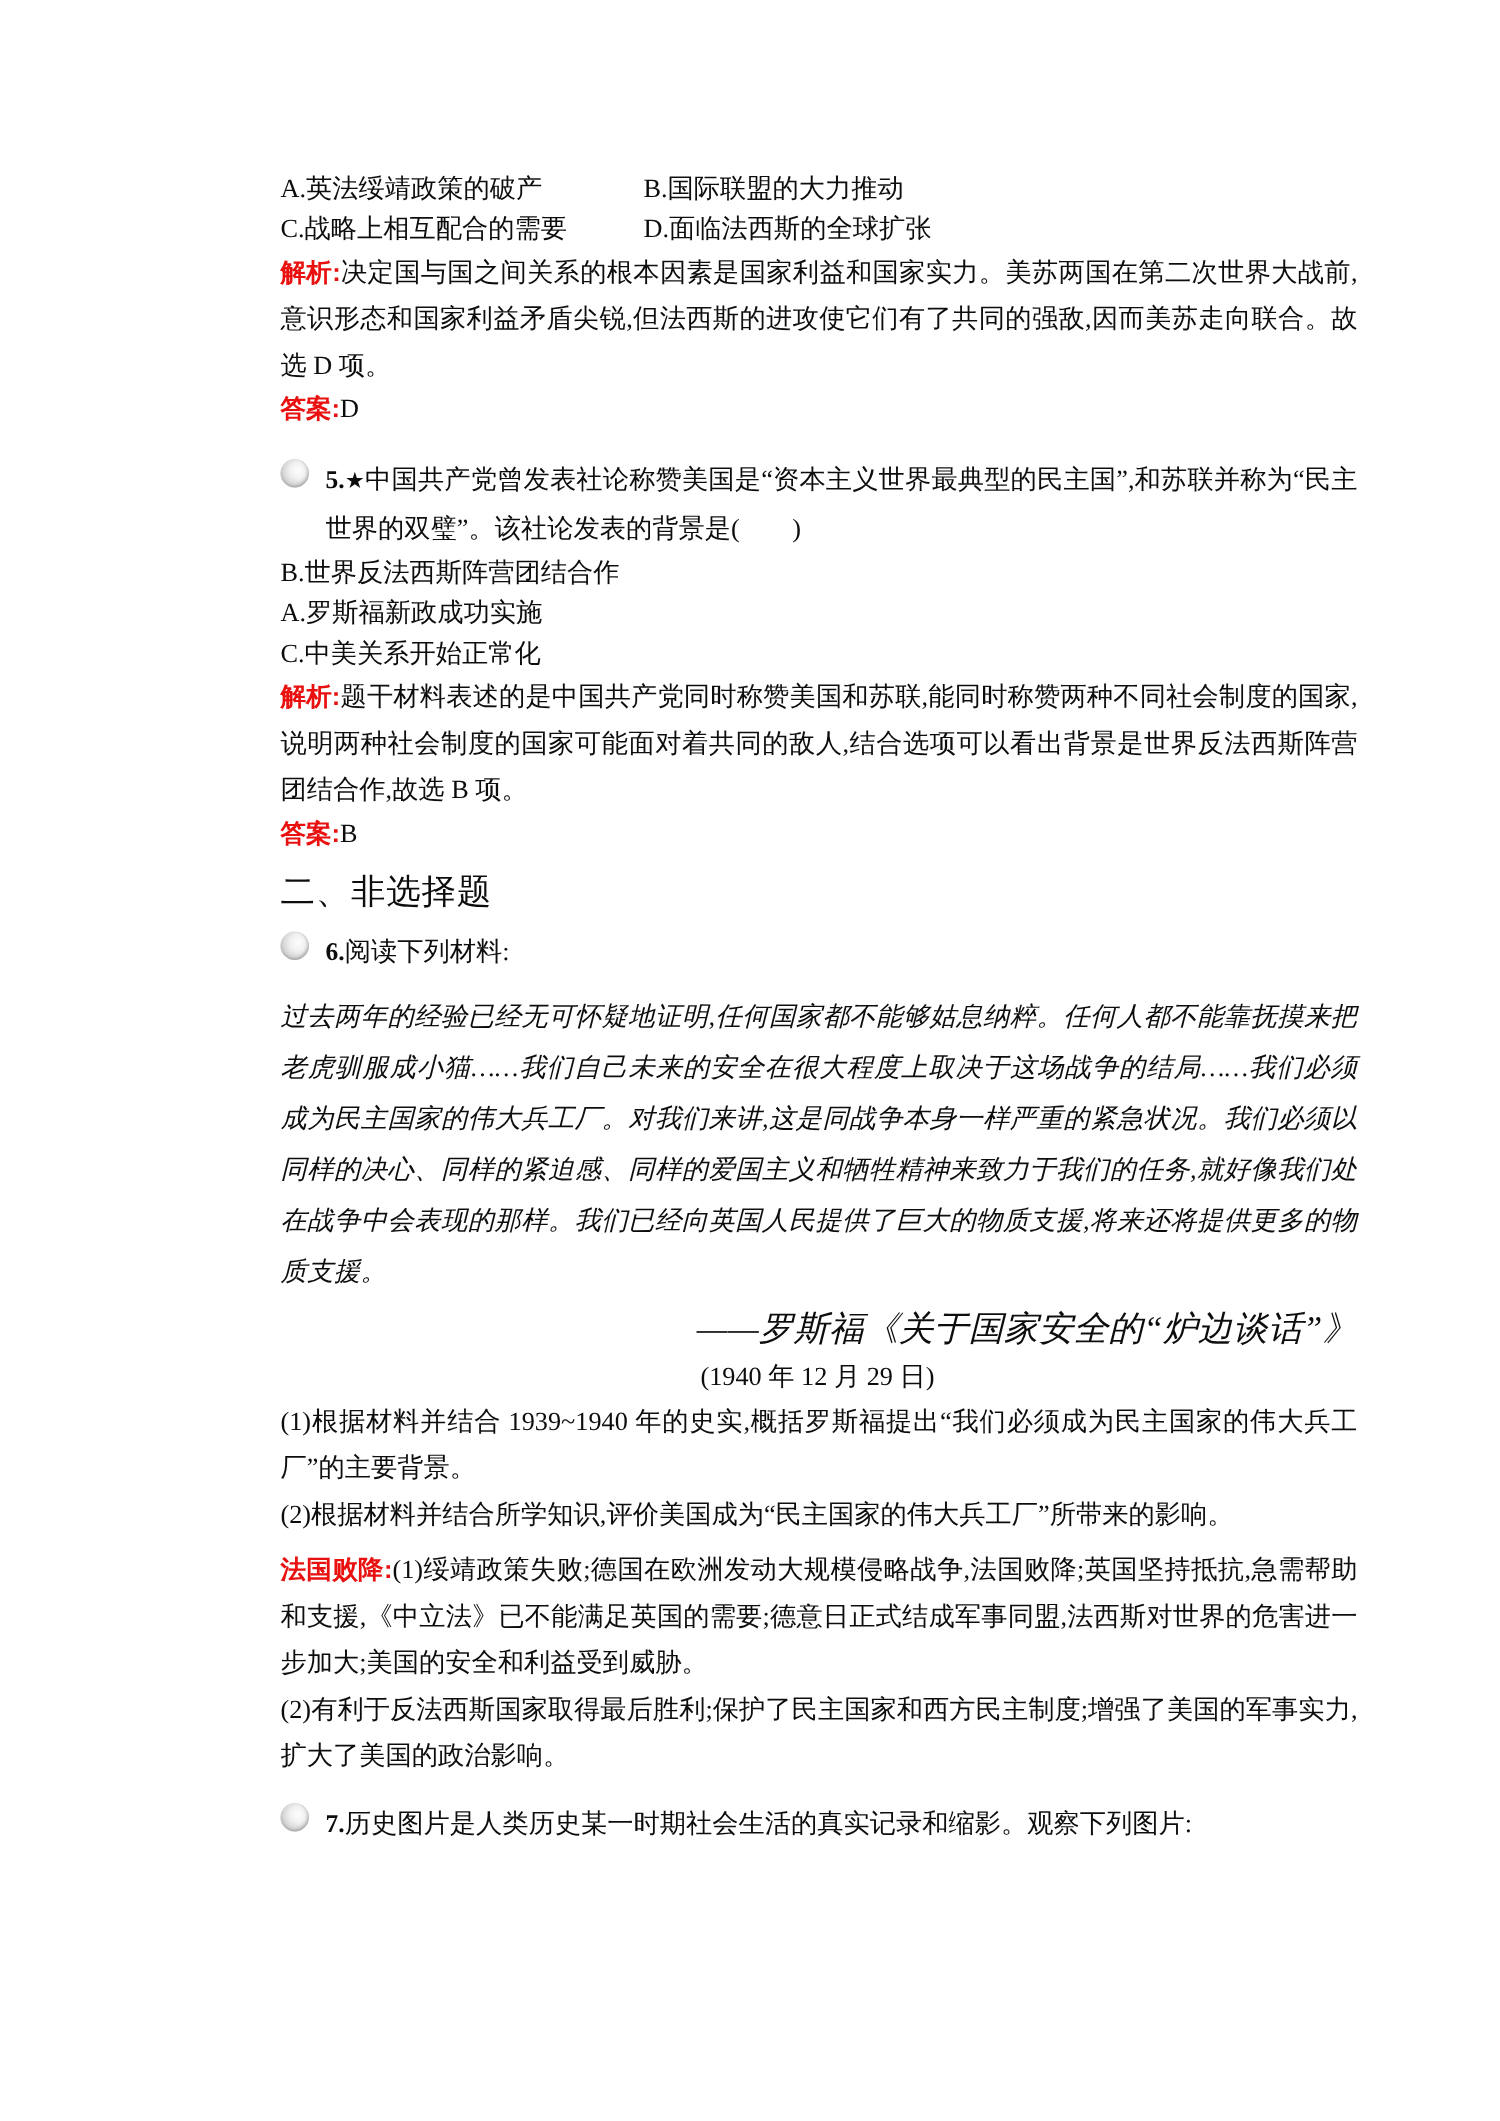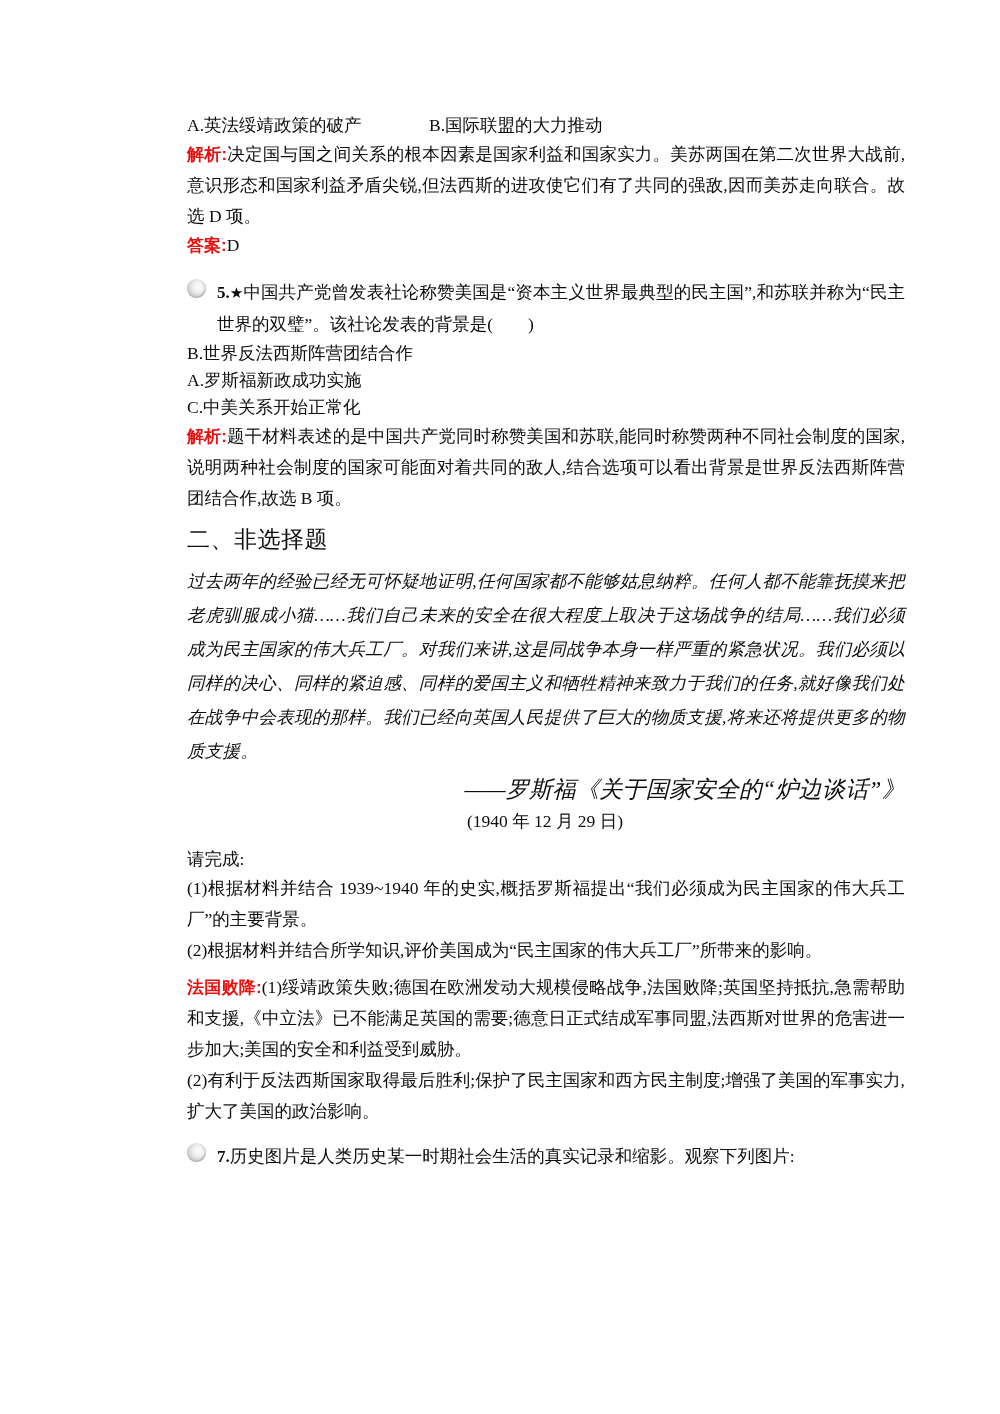--- a/index.html
+++ b/index.html
@@ -119,46 +119,54 @@
 </style>
 </head>
 <body>
 
 <div class="page">
 
   <div class="opt-row">
     <span class="opt-col">A.英法绥靖政策的破产</span>
     <span>B.国际联盟的大力推动</span>
   </div>
+  <div class="opt-row">
+    <span class="opt-col">C.战略上相互配合的需要</span>
+    <span>D.面临法西斯的全球扩张</span>
+  </div>
 
   <div class="para"><span class="redlabel">解析:</span><span>决定国与国之间关系的根本因素是国家利益和国家实力。美苏两国在第二次世界大战前,意识形态和国家利益矛盾尖锐,但法西斯的进攻使它们有了共同的强敌,因而美苏走向联合。故选 D 项。</span></div>
 
   <div class="line"><span class="redlabel">答案:</span><span>D</span></div>
 
   <div class="q-block mt18">
     <span class="bullet"></span>
     <div class="para"><span class="qnum">5.</span><span class="star">★</span><span>中国共产党曾发表社论称赞美国是“资本主义世界最典型的民主国”,和苏联并称为“民主世界的双璧”。该社论发表的背景是(　　)</span></div>
   </div>
 
   <div class="line">B.世界反法西斯阵营团结合作</div>
   <div class="line">A.罗斯福新政成功实施</div>
   <div class="line">C.中美关系开始正常化</div>
 
   <div class="para"><span class="redlabel">解析:</span><span>题干材料表述的是中国共产党同时称赞美国和苏联,能同时称赞两种不同社会制度的国家,说明两种社会制度的国家可能面对着共同的敌人,结合选项可以看出背景是世界反法西斯阵营团结合作,故选 B 项。</span></div>
 
+  <div class="line"><span class="redlabel">答案:</span><span>B</span></div>
 
   <div class="section-head mt10">二、非选择题</div>
 
+  <div class="q-block mt10">
+    <span class="bullet"></span>
+    <div class="para"><span class="qnum">6.</span><span>阅读下列材料:</span></div>
+  </div>
 
   <div class="material mt10">过去两年的经验已经无可怀疑地证明,任何国家都不能够姑息纳粹。任何人都不能靠抚摸来把老虎驯服成小猫……我们自己未来的安全在很大程度上取决于这场战争的结局……我们必须成为民主国家的伟大兵工厂。对我们来讲,这是同战争本身一样严重的紧急状况。我们必须以同样的决心、同样的紧迫感、同样的爱国主义和牺牲精神来致力于我们的任务,就好像我们处在战争中会表现的那样。我们已经向英国人民提供了巨大的物质支援,将来还将提供更多的物质支援。</div>
 
   <div class="attrib mt6">——罗斯福《关于国家安全的“炉边谈话”》</div>
   <div class="attrib-date">(1940 年 12 月 29 日)</div>
 
-  <div class="line mt10">请完成:</div>
 
   <div class="para">(1)根据材料并结合 1939~1940 年的史实,概括罗斯福提出“我们必须成为民主国家的伟大兵工厂”的主要背景。</div>
   <div class="para">(2)根据材料并结合所学知识,评价美国成为“民主国家的伟大兵工厂”所带来的影响。</div>
 
   <div class="para mt6"><span class="redlabel">法国败降:</span><span>(1)绥靖政策失败;德国在欧洲发动大规模侵略战争,法国败降;英国坚持抵抗,急需帮助和支援,《中立法》已不能满足英国的需要;德意日正式结成军事同盟,法西斯对世界的危害进一步加大;美国的安全和利益受到威胁。</span></div>
 
   <div class="para">(2)有利于反法西斯国家取得最后胜利;保护了民主国家和西方民主制度;增强了美国的军事实力,扩大了美国的政治影响。</div>
 
   <div class="q-block mt14">
     <span class="bullet"></span>

